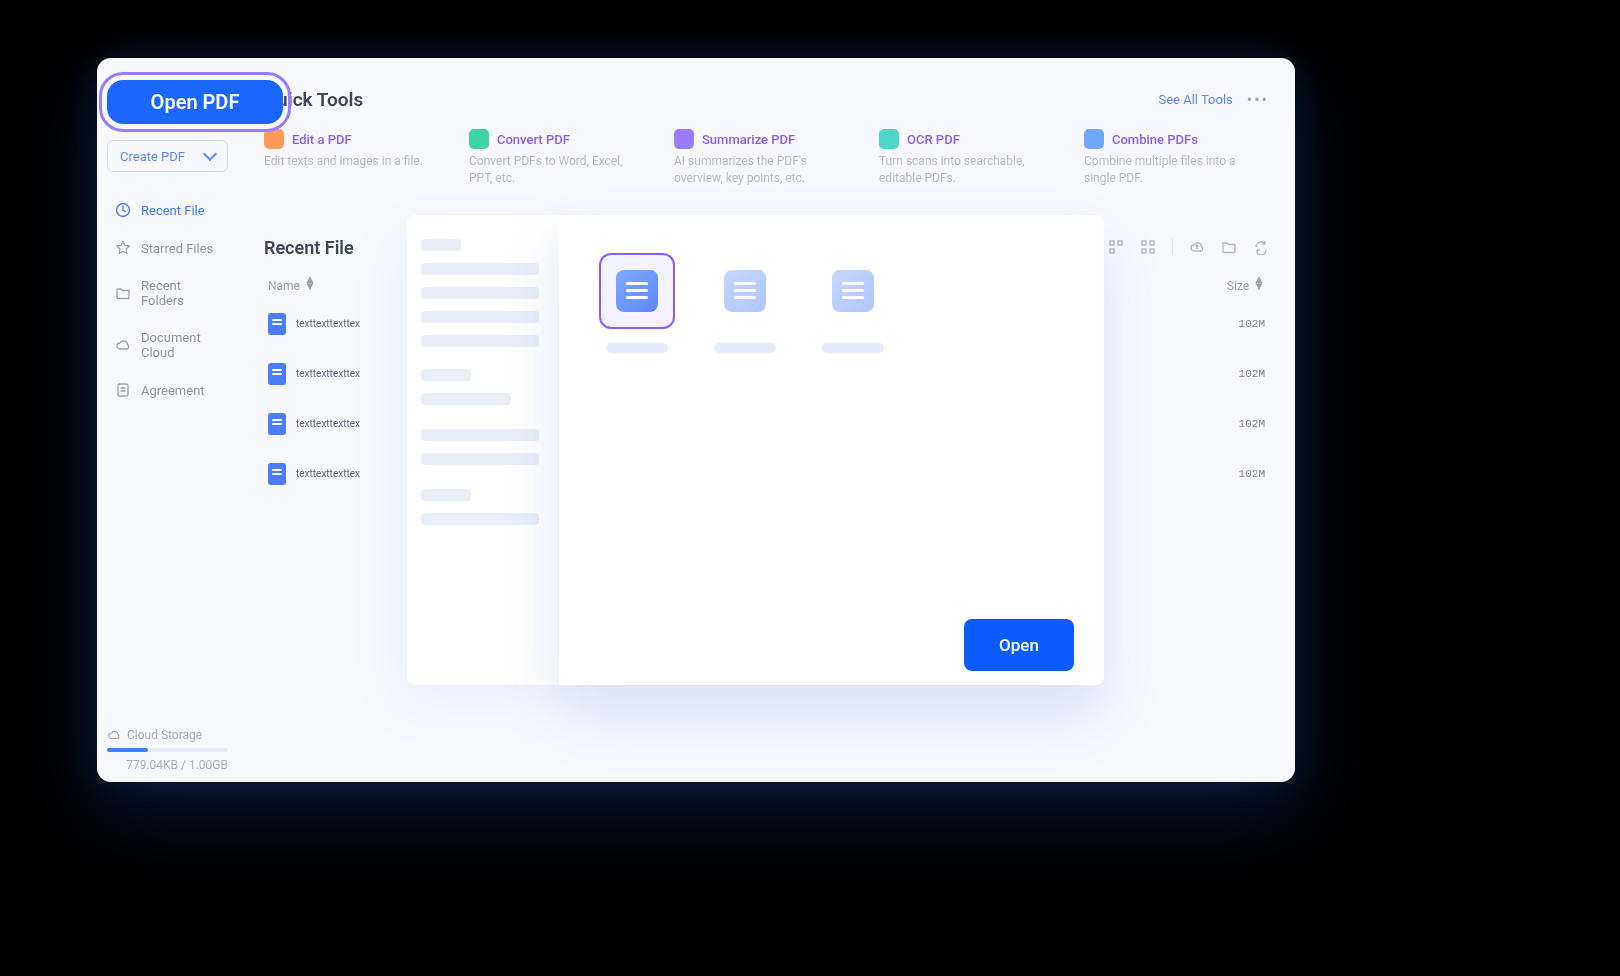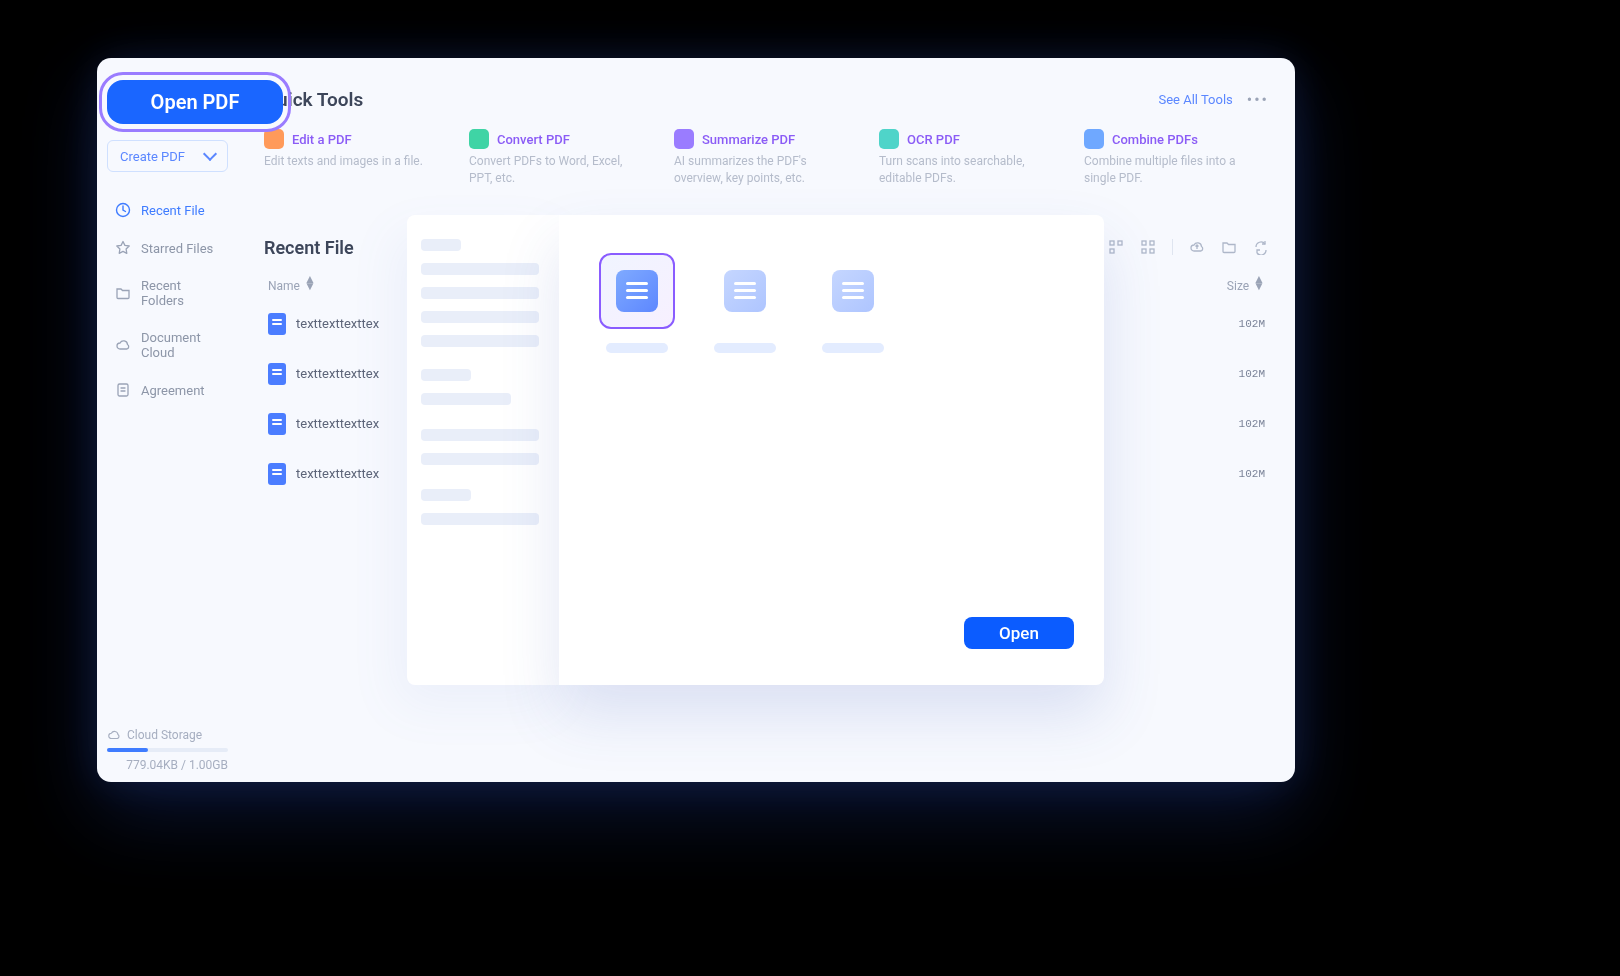--- a/index.html
+++ b/index.html
@@ -88,21 +88,21 @@
 .recent-header h3 { font-size:18px; color:#3d465a; font-weight:600; }
 .recent-header .actions { display:flex; align-items:center; gap:16px; color:#aeb7c9; }
 .recent-header .actions .sep { width:1px; height:16px; background:#dfe5f0; }
 .table-head { display:flex; align-items:center; justify-content:space-between; margin-top:18px; padding:0 4px; }
 .table-head span { font-size:12px; color:#9aa3b6; }
 .file-list { margin-top:6px; }
 .file-row { display:flex; align-items:center; justify-content:space-between; padding:14px 4px; }
 .file-row .left { display:flex; align-items:center; gap:10px; }
 .file-row .fic { width:18px; height:22px; background:#4b7dff; border-radius:3px; position:relative; }
 .file-row .fic::before{content:"";position:absolute;top:6px;left:4px;width:10px;height:2px;background:#fff;border-radius:1px;box-shadow:0 4px 0 #fff;}
-.file-row .fname { font-size:13px; color:#5d6579; }
+.file-row .fname { font-size:10px; color:#5d6579; }
 .file-row .size { font-size:11px; color:#7a8398;font-family:Liberation Mono, monospace; }
 
 .dialog-sidepane {
   position:absolute;
   left:310px; top:157px;
   width:157px; height:470px;
   background:#fff;
   border-top-left-radius:8px;
   border-bottom-left-radius:8px;
   box-shadow:-10px 20px 50px rgba(100,130,200,0.08);
@@ -127,22 +127,22 @@
 }
 .thumb-row { display:flex; gap:44px; margin-top:8px; margin-left:16px;}
 .thumb { width:64px; display:flex; flex-direction:column; align-items:center; gap:14px; }
 .thumb .box { width:76px; height:76px; border-radius:12px; display:flex; align-items:center; justify-content:center; }
 .thumb.sel .box { border:2px solid #8a5cff; background:linear-gradient(135deg,#f0f4ff,#f7f0ff); }
 .thumb .label-bar { width:62px; height:10px; background:#e3ecff; border-radius:5px; }
 .doc-glyph { width:42px; height:42px; border-radius:8px; background:linear-gradient(135deg,#7faaff,#5d87ff); position:relative; }
 .doc-glyph::after{content:"";position:absolute;left:10px;top:12px;width:22px;height:3px;background:#fff;border-radius:2px;box-shadow:0 7px 0 #fff,0 14px 0 #fff;}
 .doc-glyph.faded { background:linear-gradient(135deg,#c5d6ff,#aec5ff); }
 .open-btn {
-  position:absolute; right:30px; bottom:36px;
-  width:110px; height:32px;
+  position:absolute; right:30px; bottom:14px;
+  width:110px; height:52px;
   background:#0b5cff;
   color:#fff; border-radius:8px;
   display:flex; align-items:center; justify-content:center;
   font-size:17px; font-weight:500;
 }
 .chev{width:10px;height:10px;border-right:2px solid currentColor;border-bottom:2px solid currentColor;transform:rotate(45deg);margin-top:-4px;}
 .more-dots{letter-spacing:2px;font-size:16px;color:#9aa3b6;}
 .sort-arrows{font-size:9px;line-height:7px;color:#b8c0d0;display:inline-block;margin-left:4px;}
 svg{display:block;}
 </style>

